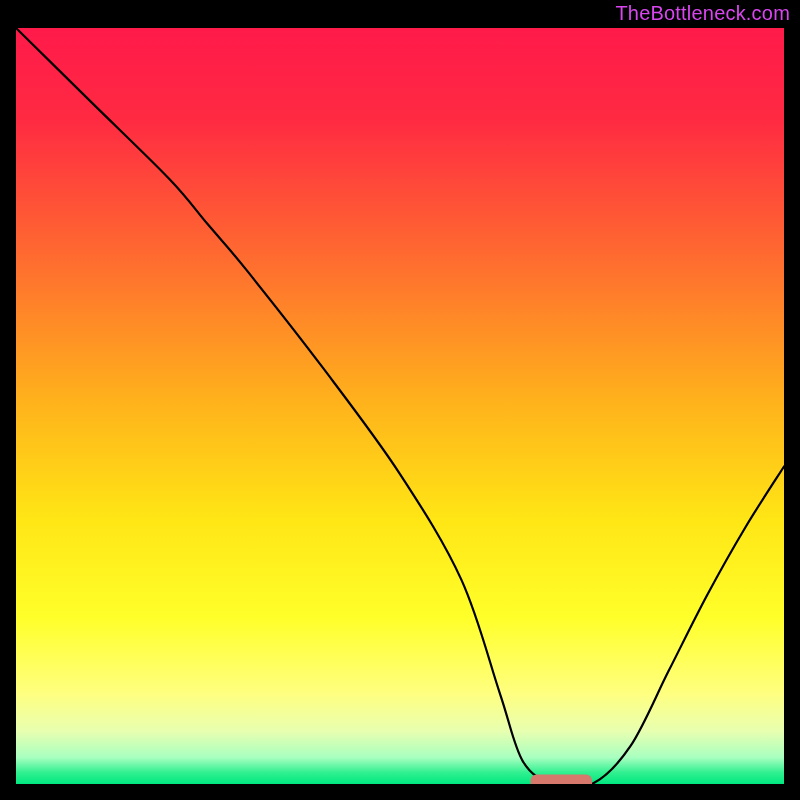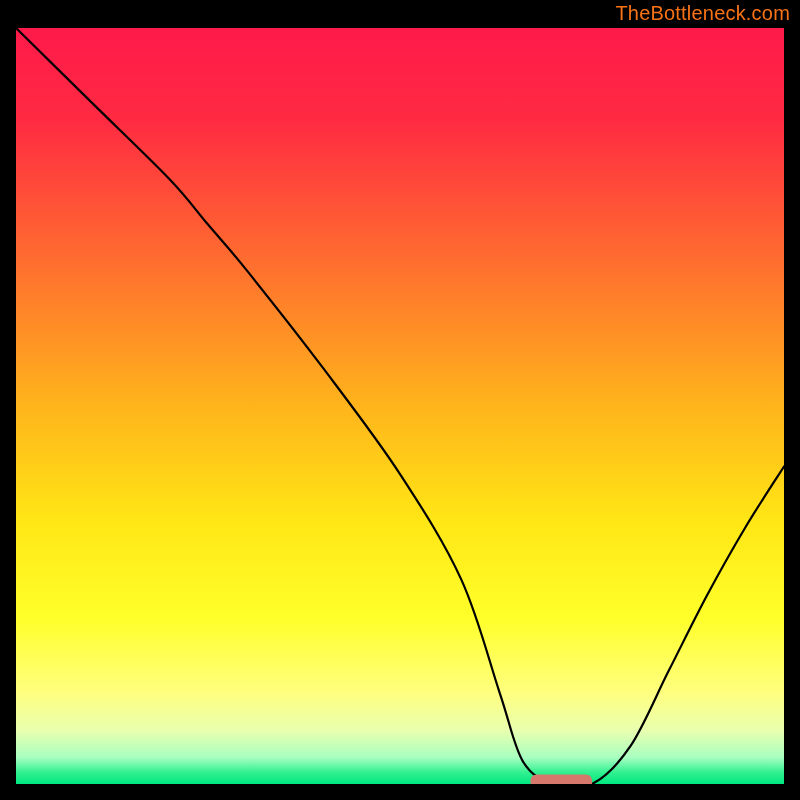--- a/index.html
+++ b/index.html
@@ -14,21 +14,21 @@
   .frame {
     position: relative;
     width: 800px;
     height: 800px;
     background: #000;
   }
   .watermark {
     position: absolute;
     top: 2px;
     right: 10px;
-    color: #f97316;
+    color: #d946ef;
     font-size: 20px;
     font-weight: 400;
     letter-spacing: 0.2px;
   }
   .plot {
     position: absolute;
     left: 16px;
     top: 28px;
     width: 768px;
     height: 756px;

